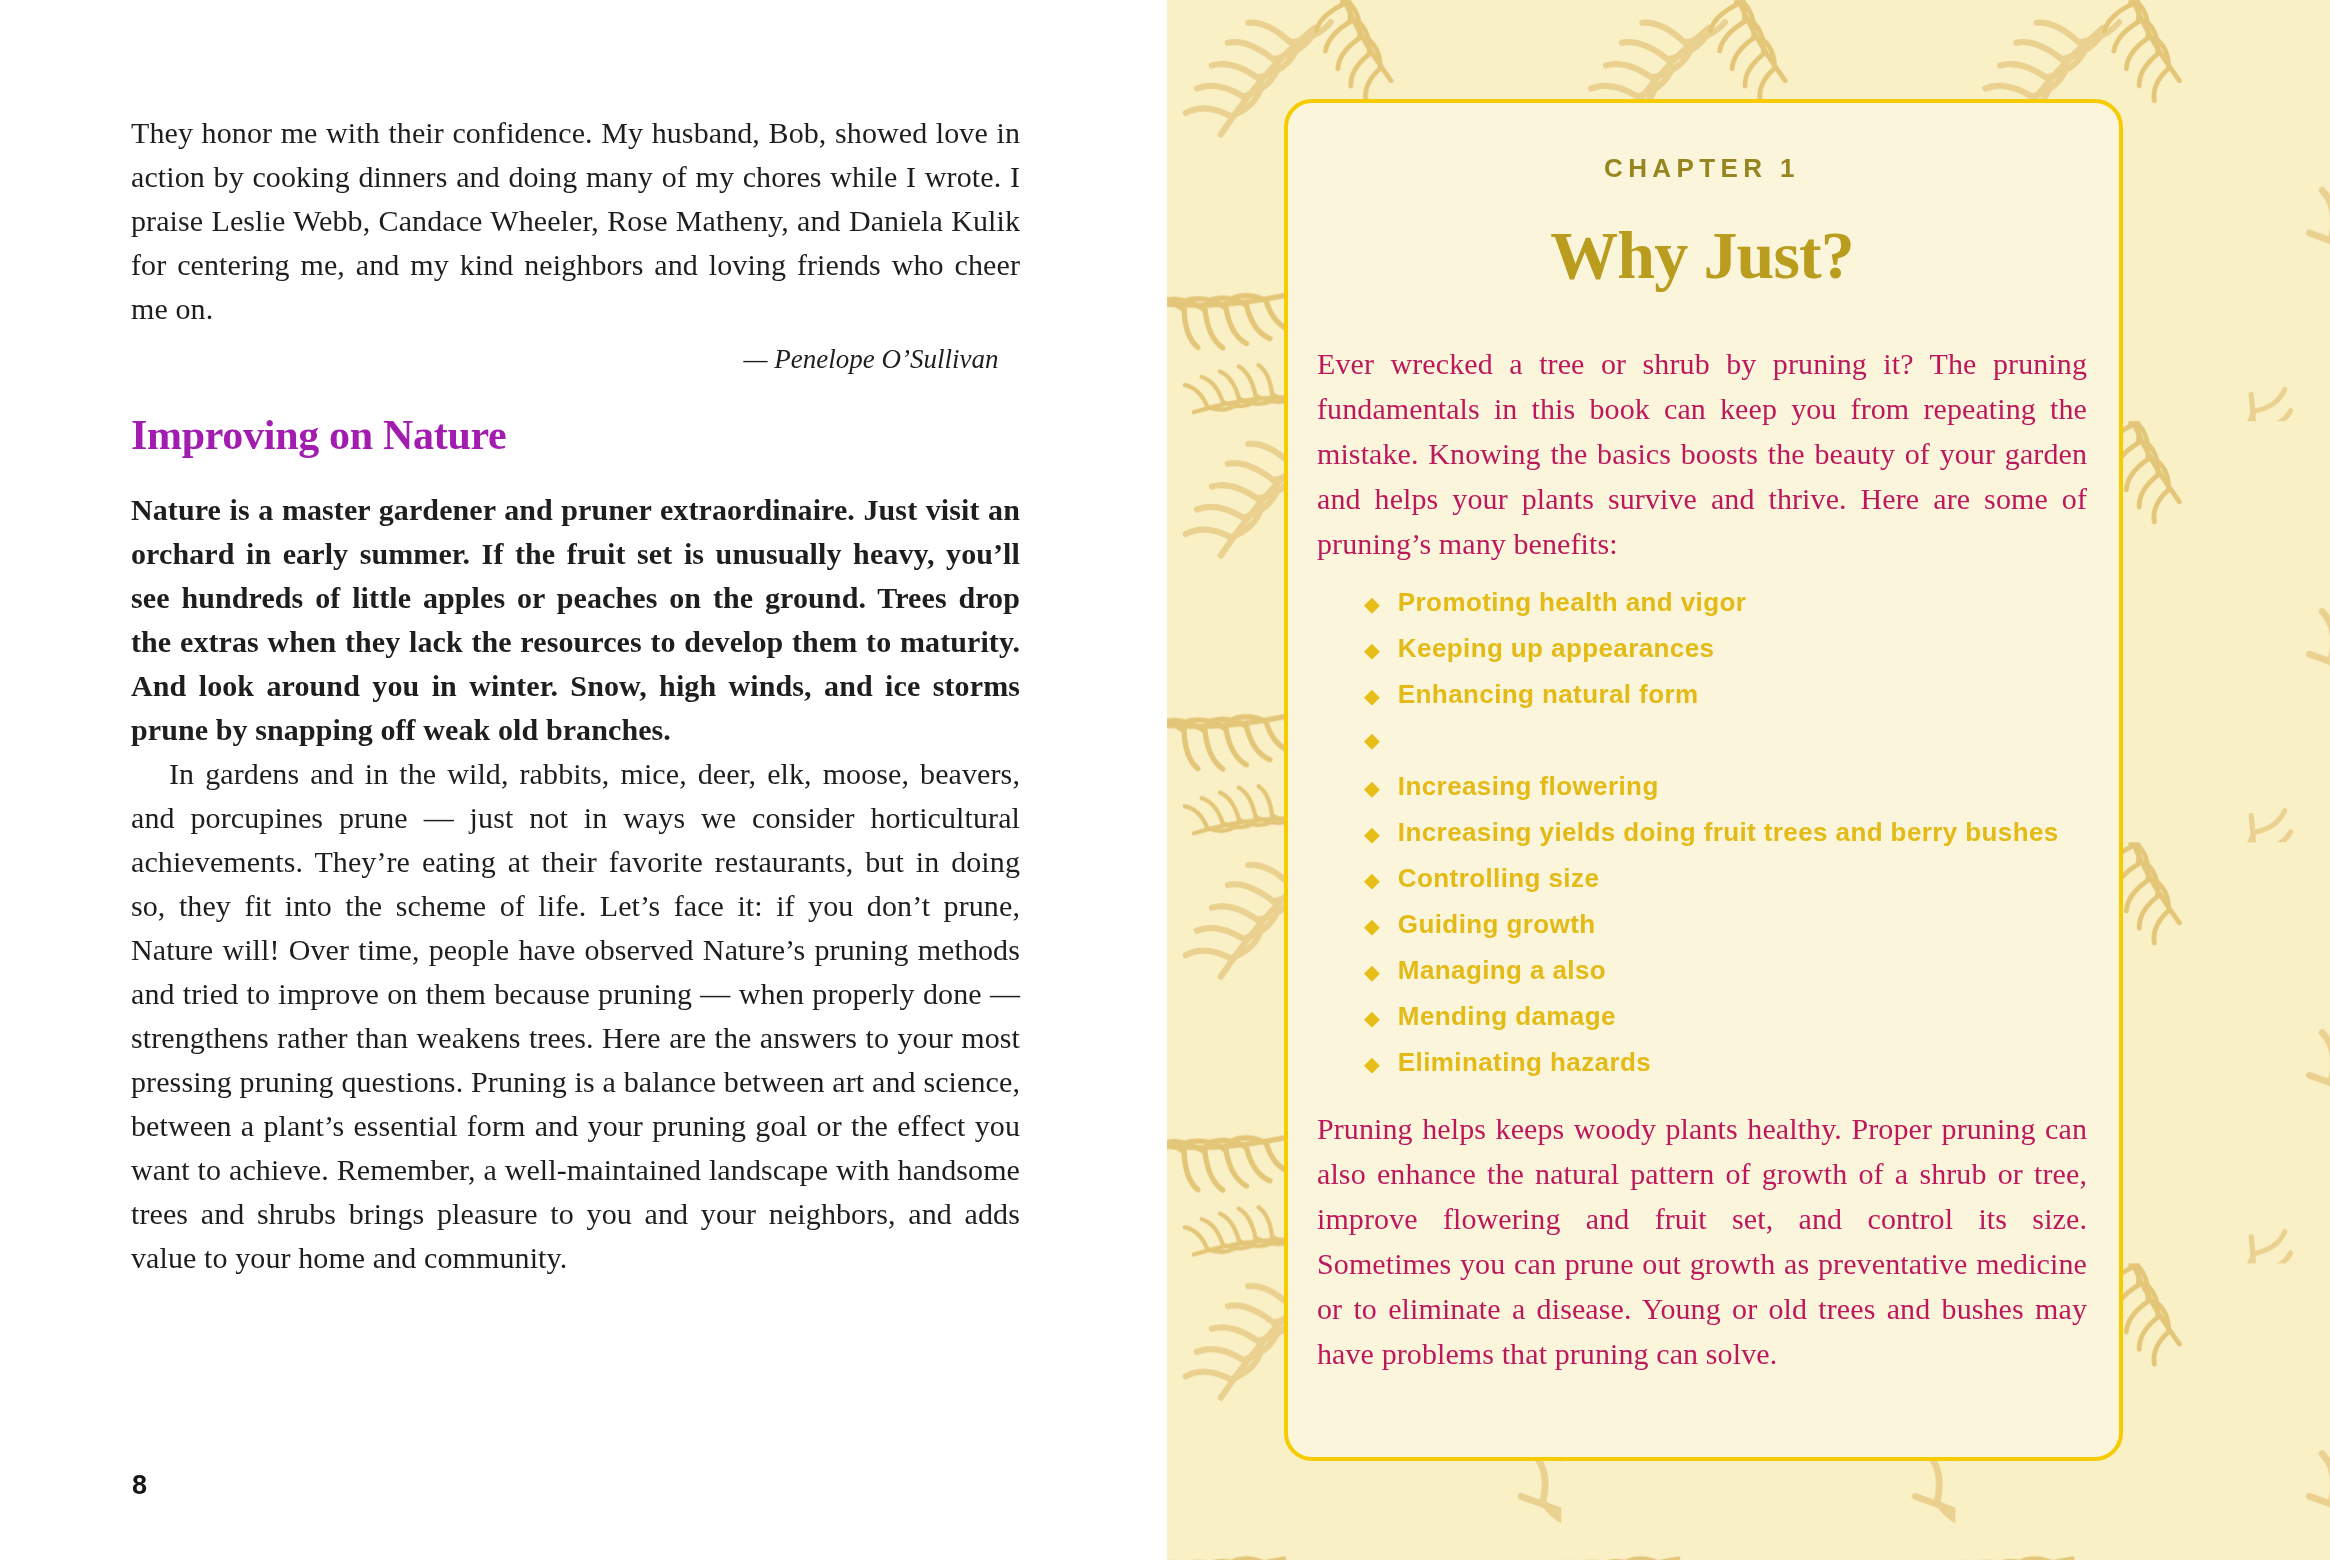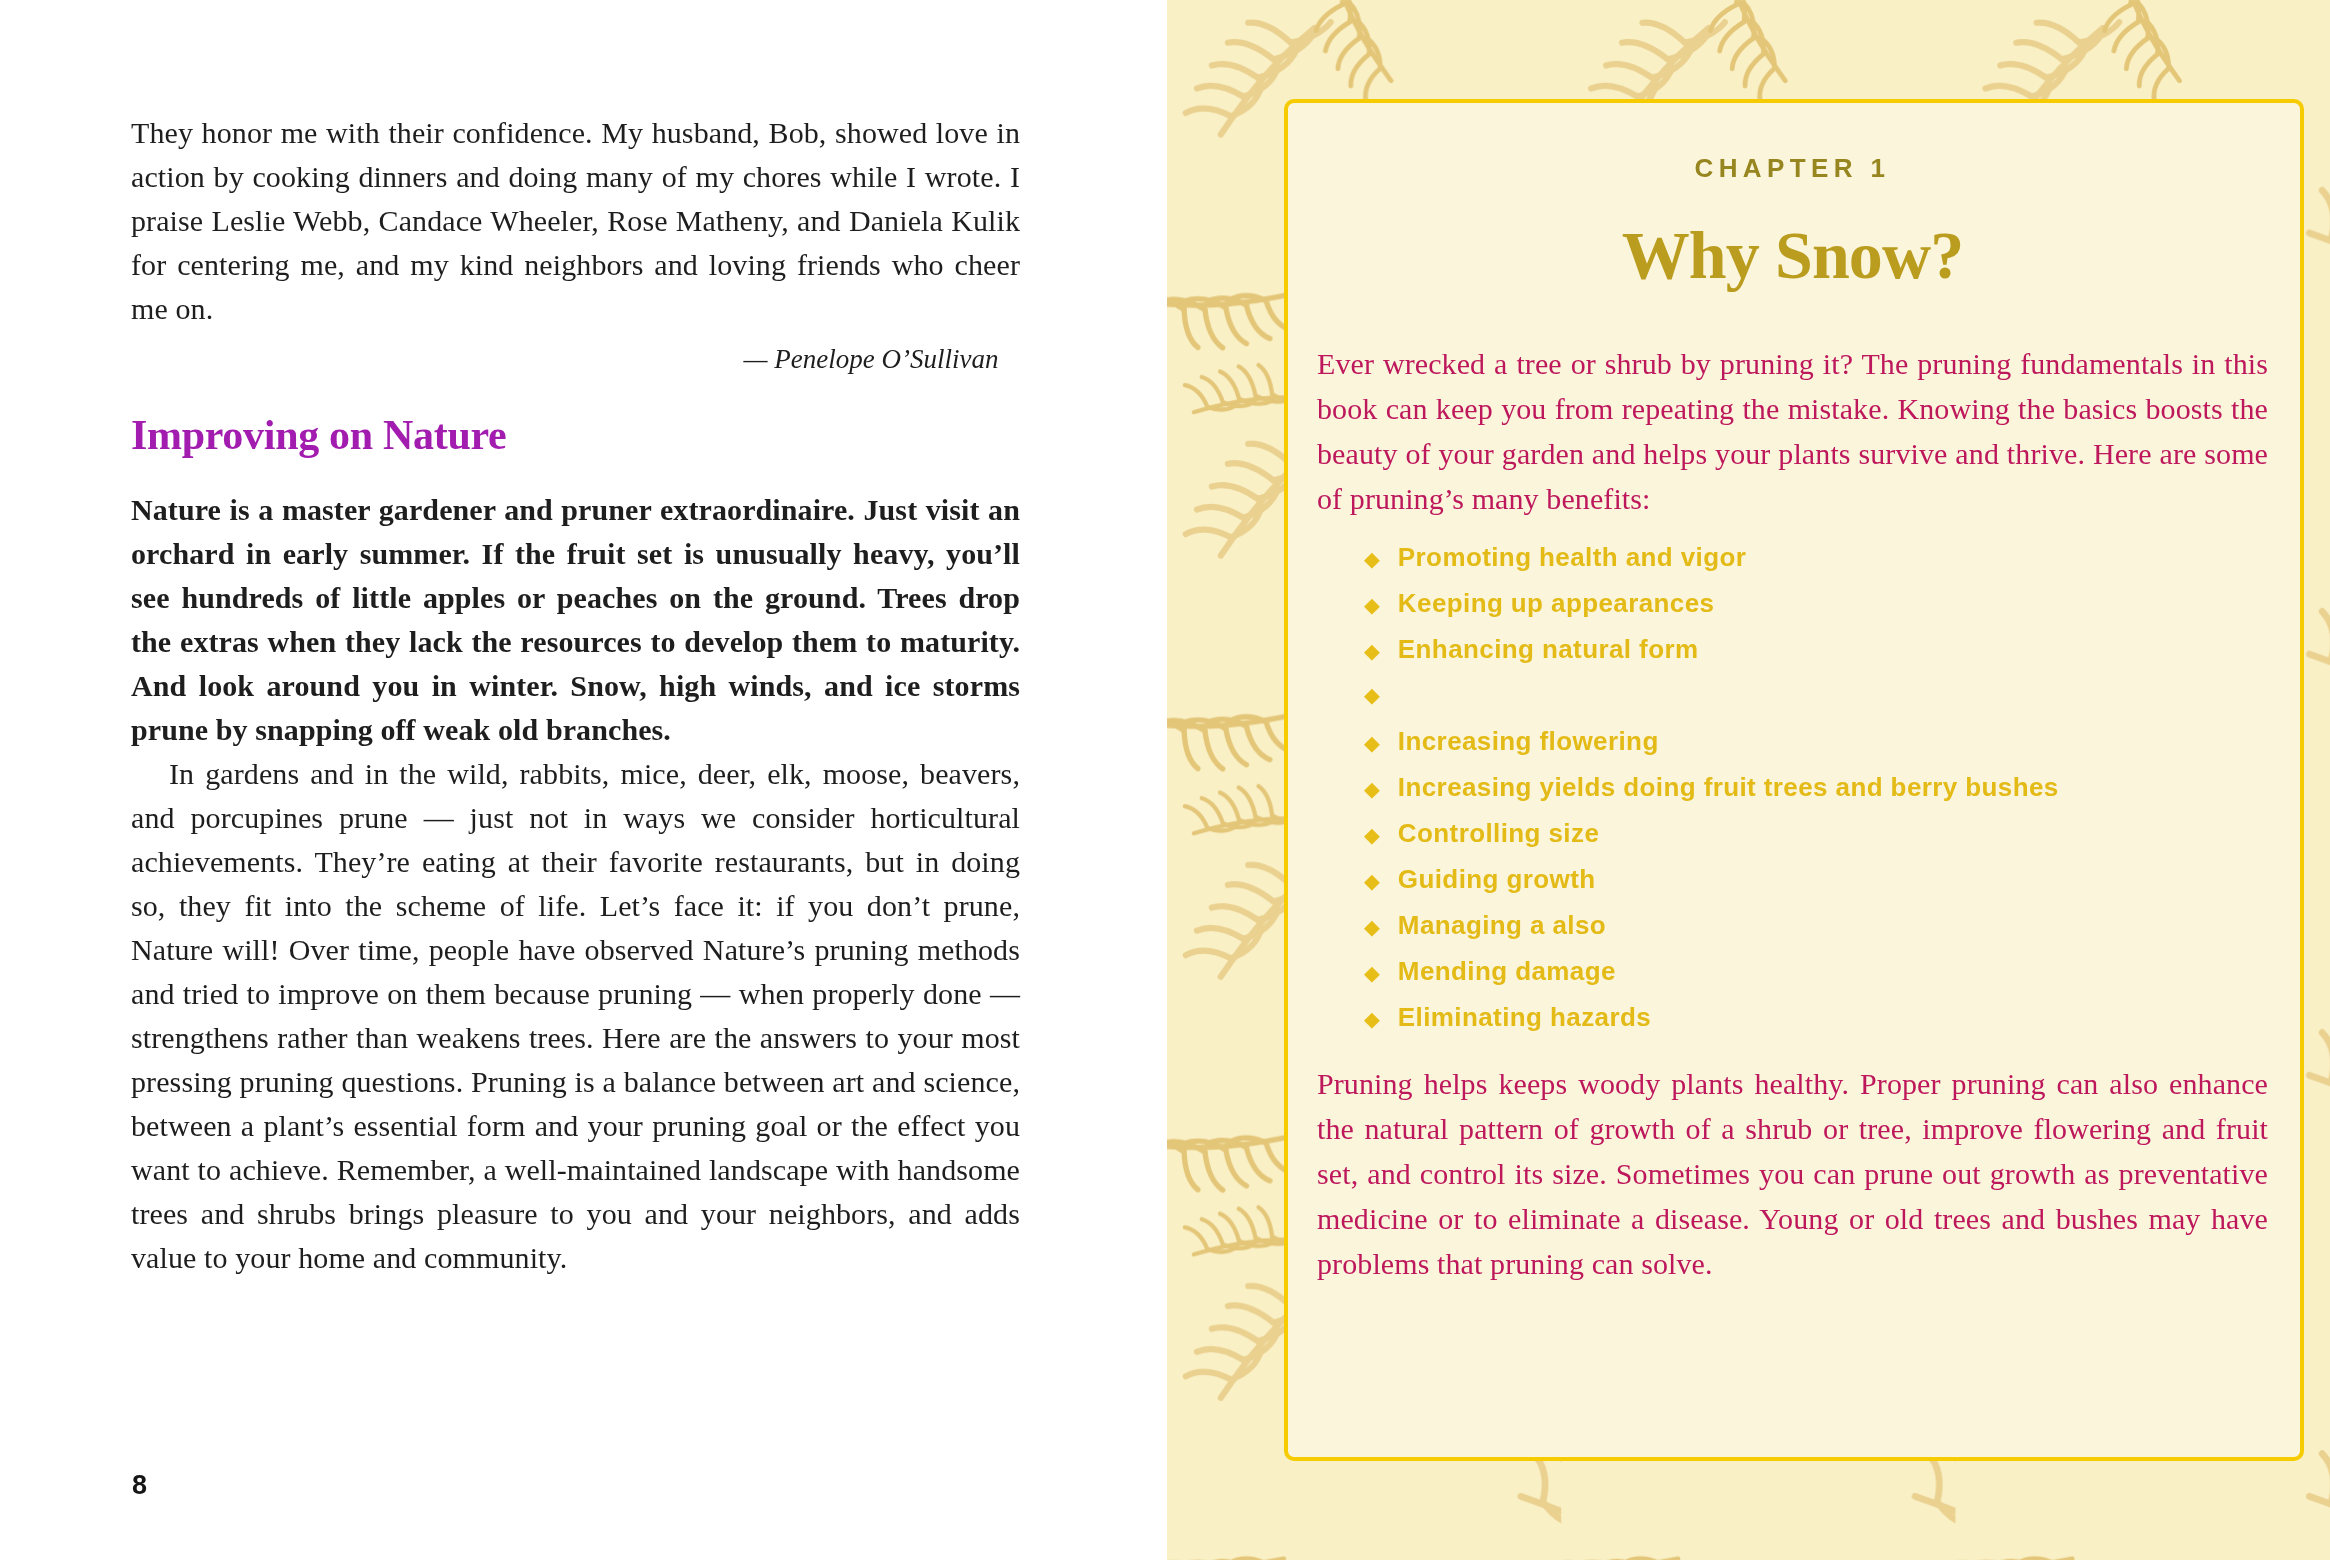--- a/index.html
+++ b/index.html
@@ -65,24 +65,24 @@
     position: absolute;
     left: 1167px; top: 0;
     width: 1163px; height: 1560px;
     background: #F9F0C6;
   }
   .leafbg { position: absolute; left: 0; top: 0; }
 
   .chapter-panel {
     position: absolute;
     left: 117px; top: 99px;
-    width: 1020px; height: 1362px;
+    width: 839px; height: 1362px;
     background: #FBF5DB;
     border: 4.5px solid #F6CB00;
-    border-radius: 10px;
+    border-radius: 28px;
     padding: 50px 32px 0 29px;
   }
   .chapter-label {
     text-align: center;
     font-family: "Liberation Sans", sans-serif;
     font-weight: bold;
     font-size: 26px;
     letter-spacing: 5.4px;
     color: #97861F;
   }
@@ -172,21 +172,21 @@
           <use href="#frond" transform="translate(330,440) rotate(160) scale(0.95)" stroke="#EAD190"></use>
           <use href="#frond" transform="translate(30,460) rotate(60) scale(0.8)" stroke="#E4C678"></use>
         </pattern>
       </defs>
       <rect x="0" y="0" width="1298" height="1741" fill="#F9F0C6"></rect>
       <rect x="0" y="0" width="1298" height="1741" fill="url(#leafpat)"></rect>
     </svg>
 
     <div class="chapter-panel">
       <div class="chapter-label">CHAPTER 1</div>
-      <h1 class="chapter-title">Why Snow?</h1>
+      <h1 class="chapter-title">Why Just?</h1>
       <p class="panel-par intro-par">Ever wrecked a tree or shrub by pruning it? The pruning fundamentals in this book can keep you from repeating the mistake. Knowing the basics boosts the beauty of your garden and helps your plants survive and thrive. Here are some of pruning’s many benefits:</p>
 
       <ul class="benefits-list">
         <li class="benefit-item">
           <span class="diamond">◆</span>
           <span class="benefit-label">Promoting health and vigor</span>
         </li>
         <li class="benefit-item">
           <span class="diamond">◆</span>
           <span class="benefit-label">Keeping up appearances</span>

